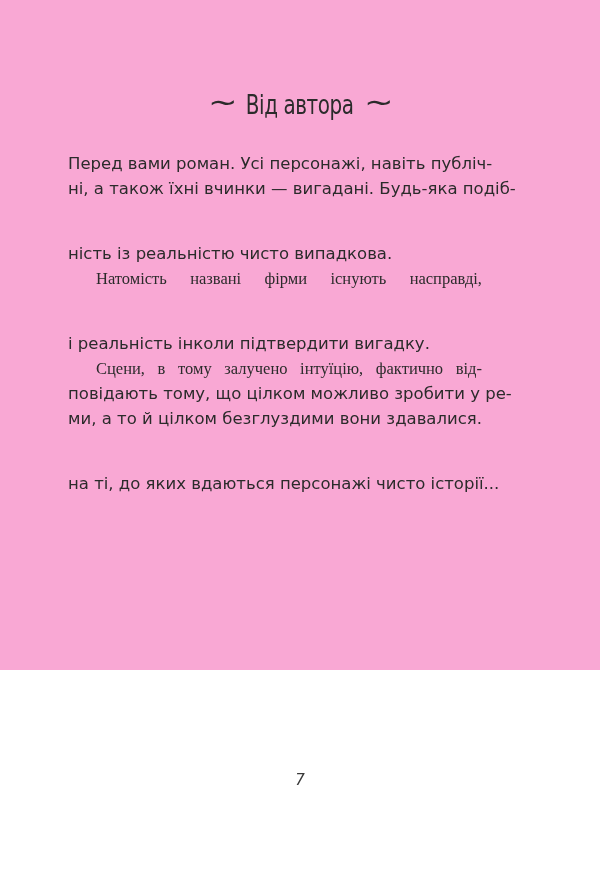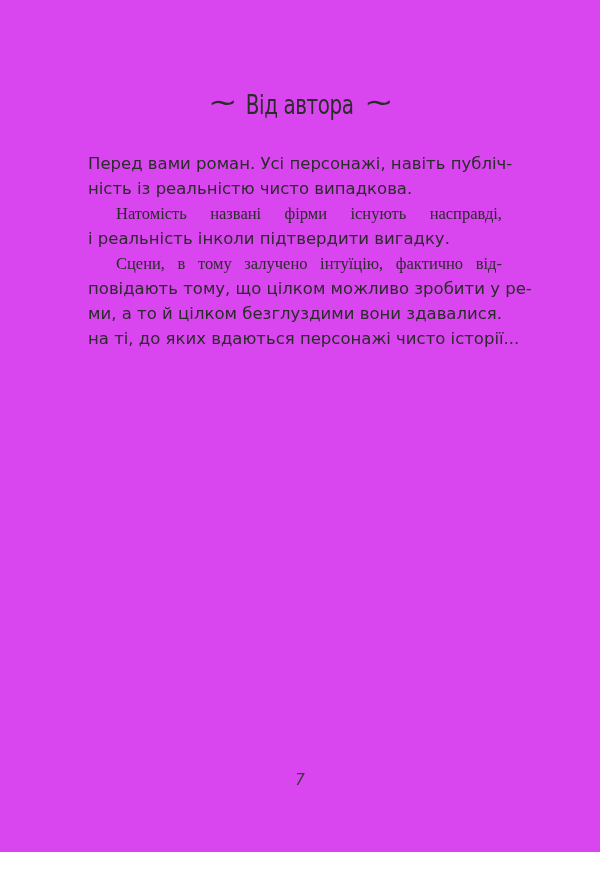--- a/index.html
+++ b/index.html
@@ -11,22 +11,22 @@
       width: 600px;
       height: 875px;
       position: relative;
       overflow: hidden;
       color: #2b2b2b;
     }
     .page {
       position: absolute;
       left: 0; top: 0;
       width: 600px;
-      height: 852px;
-      background: #d946ef;
+      height: 670px;
+      background: #f9a8d4;
     }
     .heading {
       position: absolute;
       top: 88px;
       left: 0;
       width: 600px;
       text-align: center;
       font-family: "Liberation Sans Narrow", "DejaVu Sans Condensed", "Liberation Sans", sans-serif;
       font-size: 27px;
       letter-spacing: -0.5px;
@@ -42,38 +42,39 @@
       top: -2px;
     }
     .heading .title-text {
       display: inline-block;
       transform: scaleX(0.82);
       transform-origin: center;
       margin: 0 -8px;
     }
     .body-text {
       position: absolute;
-      left: 88px;
+      left: 68px;
       top: 151px;
       width: 414px;
       font-family: "DejaVu Sans", sans-serif;
       font-size: 16.5px;
       line-height: 25px;
       color: #2b2b2b;
     }
     .line {
       display: block;
       height: 25px;
       white-space: nowrap;
       text-align: justify;
       text-align-last: justify;
     }
     .line.last {
       text-align: right;
       text-align-last: left;
+      margin-top: 40px;
     }
     .line.indent {
       padding-left: 28px;
       font-family: Liberation Serif, serif;
     }
     .page-number {
       position: absolute;
       top: 771px;
       left: 0;
       width: 600px;
@@ -90,20 +91,21 @@
 <div class="page">
 
   <div class="heading">
     <span class="tilde">~</span><span class="title-text">Від автора</span><span class="tilde">~</span>
   </div>
 
   <div class="body-text">
 
     <div>
       <span class="line">Перед вами роман. Усі персонажі, навіть публіч-</span>
+      <span class="line">ні, а також їхні вчинки — вигадані. Будь-яка подіб-</span>
       <span class="line last">ність із реальністю чисто випадкова.</span>
     </div>
 
     <div>
       <span class="line indent">Натомість названі фірми існують насправді,</span>
       <span class="line last">і реальність інколи підтвердити вигадку.</span>
     </div>
 
     <div>
       <span class="line indent">Сцени, в тому залучено інтуїцію, фактично від-</span>

